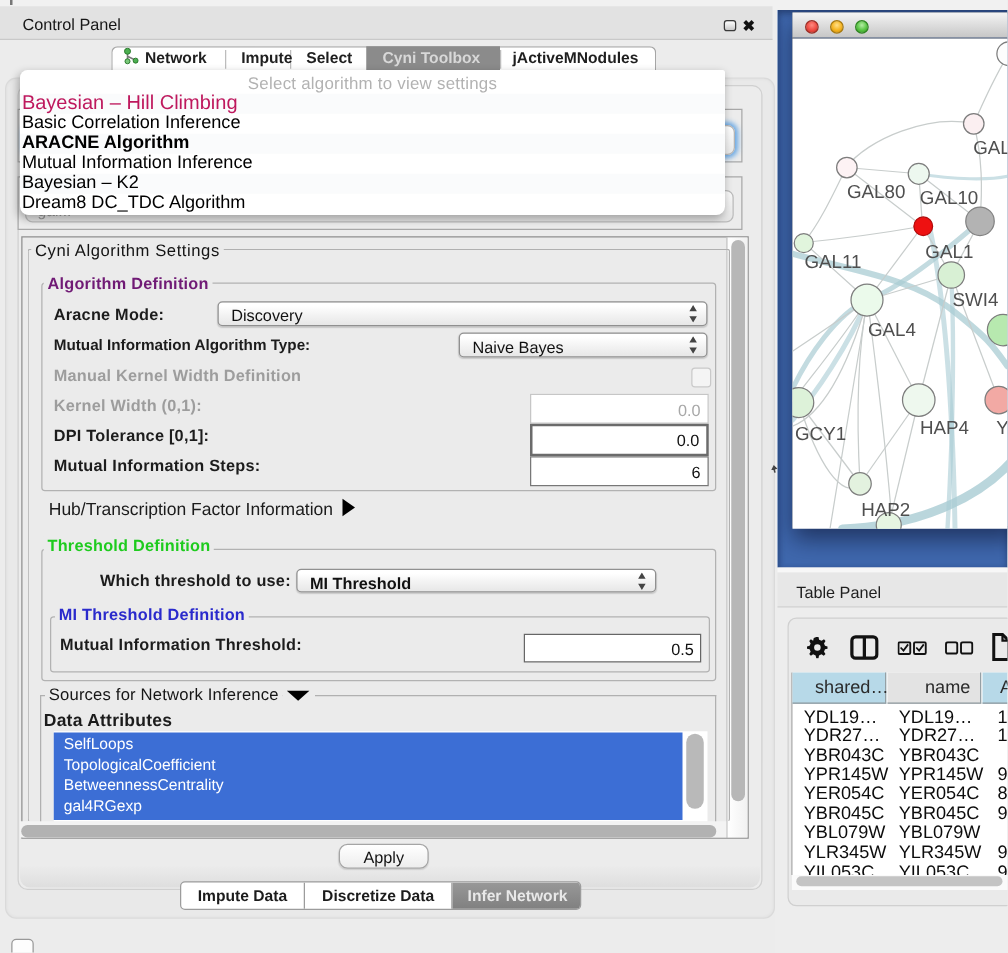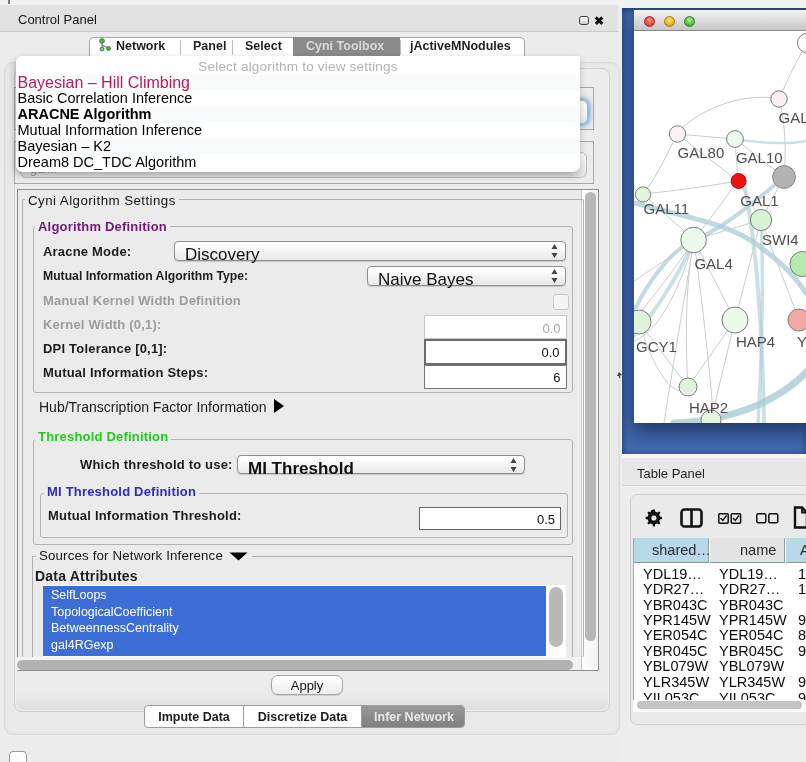--- a/index.html
+++ b/index.html
@@ -3,21 +3,21 @@
 <meta charset="utf-8">
 <style>
 * { margin:0; padding:0; box-sizing:border-box; }
 html,body { width:806px; height:762px; overflow:hidden; }
 body { font-family:"Liberation Sans", sans-serif; background:#ededed; position:relative; }
 .abs { position:absolute; }
 .lbl { position:absolute; font-size:13px; letter-spacing:0.2px; font-weight:bold; color:#1c1c1c; white-space:nowrap; }
 .glbl { position:absolute; font-size:13px; letter-spacing:0.2px; font-weight:bold; color:#9d9d9d; white-space:nowrap; }
 .grp { position:absolute; border:1px solid #b2b2b2; border-radius:3px; }
 .gtitle { position:absolute; background:#ebebeb; padding:0 3px; white-space:nowrap; }
-.combo { position:absolute; background:linear-gradient(#ffffff 15%,#f3f3f3 55%,#e7e7e7); border:1px solid #909090; border-radius:4px; font-size:17px; color:#111; box-shadow:0 1px 1px rgba(0,0,0,0.15); }
+.combo { position:absolute; background:linear-gradient(#ffffff 15%,#f3f3f3 55%,#e7e7e7); border:1px solid #909090; border-radius:4px; font-size:13px; color:#111; box-shadow:0 1px 1px rgba(0,0,0,0.15); }
 .combo .ctext { position:absolute; left:10px; top:3px; white-space:nowrap; }
 .carr { position:absolute; right:7px; top:50%; width:7px; height:14px; margin-top:-7px; }
 .field { position:absolute; background:#fff; font-size:13px; text-align:right; }
 .fval { position:absolute; right:5px; top:3px; }
 </style>
 </head>
 <body>
 
 <div class="abs" style="left:0;top:0;width:806px;height:8px;background:#f1f1f1;"></div>
 <div class="abs" style="left:8px;top:0;width:2px;height:4px;background:#777;"></div>
@@ -39,21 +39,21 @@
 <div class="abs" style="left:232px;top:40px;width:1px;height:15px;background:#bdbdbd;"></div>
 <div class="abs" style="left:293px;top:37px;width:107px;height:21px;background:#8b8b8b;"></div>
 <div class="abs" style="left:400px;top:40px;width:1px;height:15px;background:#bdbdbd;"></div>
 <svg class="abs" style="left:99px;top:38px;" width="12" height="14" viewBox="0 0 12 14">
   <path d="M3 3 L3 11 M3 7 L9 10" stroke="#7a7a7a" stroke-width="1.2" fill="none"></path>
   <circle cx="3" cy="3" r="2.4" fill="#4caf50" stroke="#2c7a2e" stroke-width="0.8"></circle>
   <circle cx="3" cy="11" r="2" fill="#79c879" stroke="#2c7a2e" stroke-width="0.8"></circle>
   <circle cx="9.5" cy="10.5" r="2" fill="#4caf50" stroke="#2c7a2e" stroke-width="0.8"></circle>
 </svg>
 <div class="abs" style="left:116px;top:39px;font-size:12.5px;font-weight:bold;color:#1f1f1f;">Network</div>
-<div class="abs" style="left:193px;top:39px;font-size:12.5px;font-weight:bold;color:#1f1f1f;">Panel</div>
+<div class="abs" style="left:193px;top:39px;font-size:12.5px;font-weight:bold;color:#1f1f1f;">Impute</div>
 <div class="abs" style="left:245px;top:39px;font-size:12.5px;font-weight:bold;color:#1f1f1f;">Select</div>
 <div class="abs" style="left:306px;top:39px;font-size:12.5px;font-weight:bold;color:#d8d8d8;">Cyni Toolbox</div>
 <div class="abs" style="left:410px;top:39px;font-size:12.5px;font-weight:bold;color:#1f1f1f;">jActiveMNodules</div>
 
 <div class="abs" style="left:14px;top:87px;width:580px;height:43px;border:1px solid #a8a8a8;background:#ececec;"></div>
 <div class="abs" style="left:20px;top:100px;width:568px;height:24px;border-radius:6px;background:linear-gradient(#fff,#e9e9e9);border:1px solid #b5b5b5;box-shadow:0 0 4px 2px rgba(82,156,227,0.85);"></div>
 <div class="abs" style="left:14px;top:141px;width:580px;height:43px;border:1px solid #a8a8a8;background:#ececec;"></div>
 <div class="abs" style="left:20px;top:152px;width:567px;height:26px;border-radius:6px;background:linear-gradient(#fafafa,#e4e4e4);border:1px solid #bbb;"></div>
 <div class="abs" style="left:30px;top:162px;font-size:12.5px;color:#9a9a9a;">gal...</div>
 

